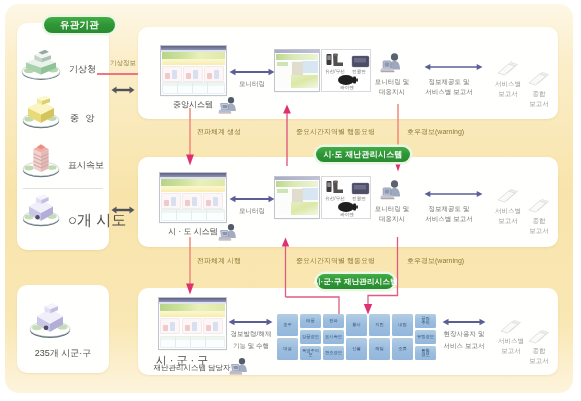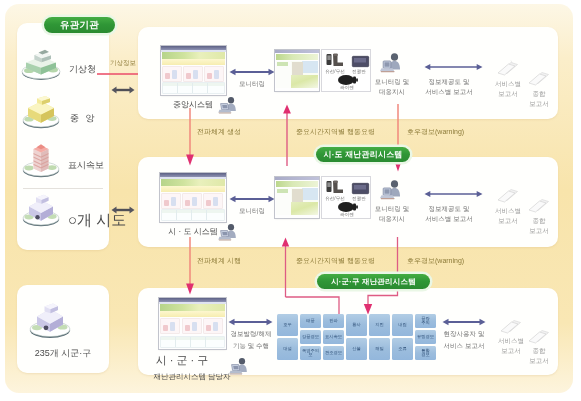--- a/index.html
+++ b/index.html
@@ -425,34 +425,34 @@
     <path d="M5.5 60 L5.5 9" stroke="#de5c84" stroke-width="1.3" fill="none"></path>
     <path d="M5.5 60 L59 60 L59 78" stroke="#de5c84" stroke-width="1.3" fill="none"></path>
     <path d="M5.5 0.5 L1.8 9.5 L9.2 9.5 Z" fill="#e03070"></path>
   </svg>
 
   <svg style="left:360px;top:237px;width:45px;height:80px;" viewBox="0 0 45 80">
     <path d="M37.5 0 L37.5 58.5 L8 58.5 L8 68" stroke="#de5c84" stroke-width="1.3" fill="none"></path>
     <path d="M8 77.5 L3.8 67 L12.2 67 Z" fill="#e03070"></path>
   </svg>
 
-  <div class="badge" style="left:300px;top:274px;width:113px;height:15px;font-size:7.5px;text-align:right;">시·군·구 재난관리시스템</div>
+  <div class="badge" style="left:300px;top:274px;width:77px;height:15px;font-size:7.5px;text-align:right;">시·군·구 재난관리시스템</div>
 
   <div class="shot dash" style="left:159px;top:298px;width:67px;height:51px;">
     <div class="d-title"></div>
       <div class="d-sub"></div>
       <div class="d-green"></div>
     <div class="d-yellow"></div>
     <div class="d-card" style="left:2px;"></div>
     <div class="d-card" style="left:24px;"></div>
     <div class="d-card" style="left:45px;"></div>
     <div class="d-tbl" style="top:39px;"></div>
   </div>
   <div class="lbl c" style="left:182px;top:354px;font-size:11px;color:#4a4a4a;">시 · 군 · 구</div>
-  <div class="lbl c" style="left:192px;top:373px;font-size:7.5px;color:#4a4a4a;text-align:right;">재난관리시스템 담당자</div>
+  <div class="lbl c" style="left:192px;top:364px;font-size:7.5px;color:#4a4a4a;text-align:right;">재난관리시스템 담당자</div>
   <div class="abs" style="left:230px;top:357px;">
     <svg width="17" height="18" viewBox="0 0 17 18">
       <ellipse cx="12" cy="4.2" rx="3.1" ry="3.3" fill="#545b6a"></ellipse>
       <path d="M7.2 15 C7.2 9.6 9.2 7.4 12 7.4 C14.8 7.4 16.8 9.6 16.8 15 Z" fill="#a3acc0"></path>
       <path d="M1.6 7.6 L8.6 7.6 L9.8 13.6 L2.6 13.6 Z" fill="#cad2e2" stroke="#828ba3" stroke-width=".7"></path>
       <path d="M3.2 9 L7.8 9 L8.6 12.2 L3.9 12.2 Z" fill="#8b95ad"></path>
       <path d="M0.4 13.8 L11 13.8 L12.2 16.6 L-0.6 16.6 Z" fill="#b4bccd"></path>
       <path d="M-0.4 16.6 L12.3 16.6 L12 17.6 L0 17.6 Z" fill="#bca196"></path>
     </svg>
   </div>

